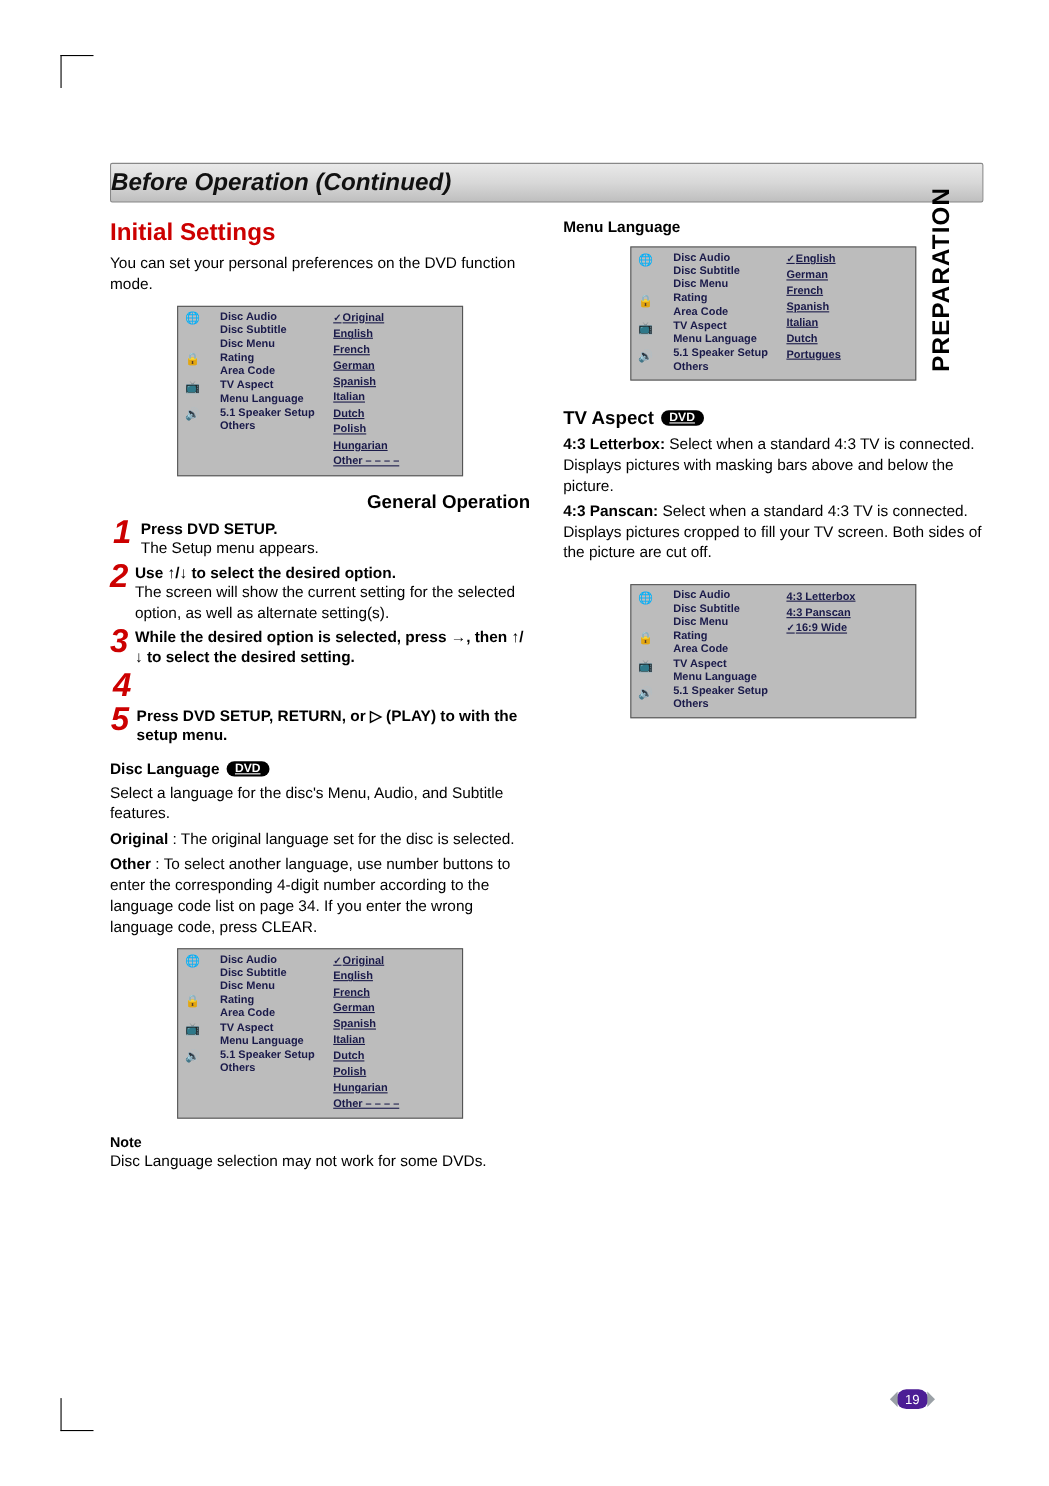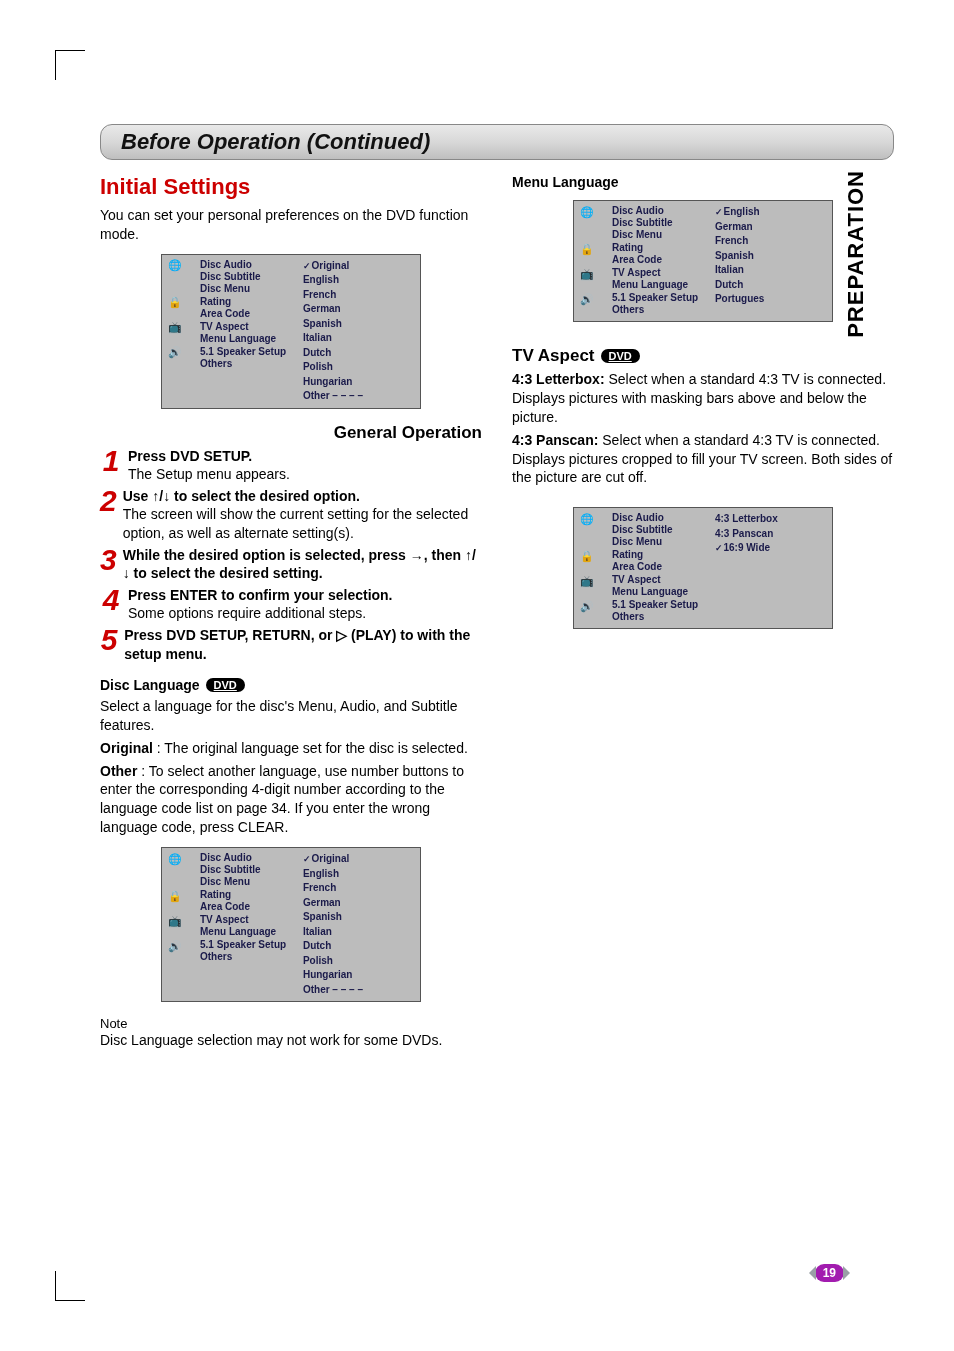--- a/index.html
+++ b/index.html
@@ -2,46 +2,46 @@
 <html><head>
 <meta charset="utf-8">
 <style>
   * { box-sizing: border-box; margin: 0; padding: 0; }
   html, body { width: 954px; height: 1351px; background: #fff; font-family: Arial, Helvetica, sans-serif; color: #000; }
   .page { position: relative; width: 954px; height: 1351px; padding: 60px 60px 40px 100px; }
   .crop-tl { position: absolute; top: 50px; left: 55px; width: 30px; height: 30px; border-left: 1px solid #000; border-top: 1px solid #000; }
   .crop-bl { position: absolute; bottom: 50px; left: 55px; width: 30px; height: 30px; border-left: 1px solid #000; border-bottom: 1px solid #000; }
   .sidetab { position: absolute; right: 85px; top: 170px; writing-mode: vertical-rl; transform: rotate(180deg); font-size: 22px; font-weight: bold; letter-spacing: 1px; font-family: Arial, sans-serif; text-align: center; }
   .sidetab::before { content:""; }
-  .section-bar { background: linear-gradient(to bottom, #e9e9e9 0%, #d8d8d8 50%, #bfbfbf 100%); border: 1px solid #888; border-radius: 12px; padding: 4px 20px; margin: 64px 0 14px 0; }
+  .section-bar { background: linear-gradient(to bottom, #e9e9e9 0%, #d8d8d8 50%, #bfbfbf 100%); border: 1px solid #888; border-radius: 2px; padding: 4px 0; margin: 88px 0 14px 0; }
   .section-bar h1 { font-size: 22px; font-weight: bold; font-style: italic; color: #111; }
   .columns { display: flex; gap: 30px; }
   .col { flex: 1; min-width: 0; }
   h2.red { color: #c00; font-size: 22px; font-weight: bold; margin-bottom: 6px; }
   h3.black { font-size: 17px; font-weight: bold; margin-top: 10px; margin-bottom: 4px; text-align: right; }
   h4.bold { font-size: 14px; font-weight: bold; margin-top: 14px; margin-bottom: 4px; display: flex; align-items: center; gap: 6px; }
   p.body { font-size: 14px; line-height: 1.35; margin-bottom: 4px; }
   .osd { width: 260px; margin: 10px auto 14px auto; background: #bcbcbc; border: 1px solid #555; font-size: 10px; font-weight: bold; color: #1a1a4a; }
   .osd-inner { display:flex; }
   .osd-left { width: 140px; padding: 4px 2px 4px 6px; }
-  .osd-right { width: 120px; padding: 4px 6px 4px 2px; }
+  .osd-right { width: 120px; padding: 4px 6px 4px 2px; text-decoration: underline; }
   .osd-group { display:flex; align-items:flex-start; gap:4px; margin-bottom:2px; }
   .osd-icon { width:14px; height:14px; flex:0 0 14px; display:flex; align-items:center; justify-content:center; font-size:11px; color:#333; }
   .osd-lines { display:flex; flex-direction:column; gap:1px; }
   .osd-lines span { line-height:1.1;margin-left:14px; }
   .osd-opt { line-height:1.45; }
   .osd .sel::before { content:"✓"; color:#1a1a4a; font-size:9px; margin-right:1px;}
   .step { display:flex; gap:6px; margin: 4px 0; align-items:flex-start; }
   .step-num { font-size: 30px; line-height: 0.9; font-weight: bold; font-style: italic; color:#c00; width: 22px; text-align:center; }
   .step-body { font-size: 14px; line-height:1.3; }
   .step-body b { font-weight: bold; }
   .dvd-badge { display:inline-flex; align-items:center; justify-content:center; background:#000; color:#fff; border-radius:10px; font-size:11px; font-weight:bold; padding:1px 8px;text-decoration:underline; }
-  .note-label { font-size:13px; font-weight:normal; margin-top:10px; }
+  .note-label { font-size:13px; font-weight:bold; margin-top:10px; }
   .pagenum { position:absolute; bottom:70px; right:110px; }
-  .pagenum-badge { background:#a21caf; color:#fff; font-size:12px; font-weight:bold; border-radius:10px; padding:2px 8px; position:relative; }
+  .pagenum-badge { background:#4c1d95; color:#fff; font-size:12px; font-weight:normal; border-radius:10px; padding:2px 8px; position:relative; }
   .pagenum-badge::before, .pagenum-badge::after { content:""; position:absolute; top:50%; width:0;height:0; border-top:7px solid transparent; border-bottom:7px solid transparent; transform:translateY(-50%);}
   .pagenum-badge::before { left:-6px; border-right:7px solid #9aa0a6;}
   .pagenum-badge::after { right:-6px; border-left:7px solid #9aa0a6;}
 </style>
 </head>
 <body>
 
 <div class="page">
   <div class="crop-tl"></div>
   <div class="crop-bl"></div>
@@ -115,21 +115,20 @@
           <div class="step">
             <div class="step-num">2</div>
             <div class="step-body"><b>Use ↑/↓ to select the desired option.</b><br><span>The screen will show the current setting for the selected option, as well as alternate setting(s).</span></div>
           </div>
           <div class="step">
             <div class="step-num">3</div>
             <div class="step-body"><b>While the desired option is selected, press →, then ↑/↓ to select the desired setting.</b></div>
           </div>
           <div class="step">
             <div class="step-num">4</div>
-            <div class="step-body"><b>Press ENTER to confirm your selection.</b><br><span>Some options require additional steps.</span></div>
           </div>
           <div class="step">
             <div class="step-num">5</div>
             <div class="step-body"><b>Press DVD SETUP, RETURN, or ▷ (PLAY) to with the setup menu.</b></div>
           </div>
         </div>
 
       <h4 class="bold">
         <span>Disc Language</span>
         <span class="dvd-badge">DVD</span>

